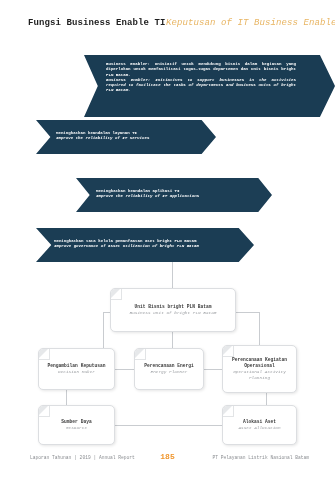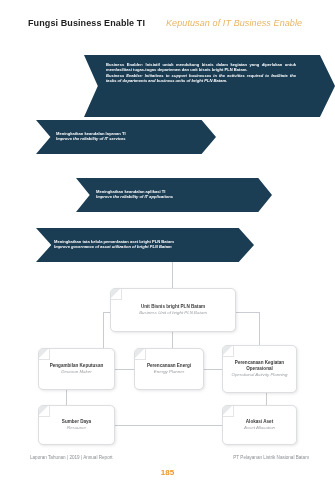--- a/index.html
+++ b/index.html
@@ -5,21 +5,21 @@
 <style>
   html,body{margin:0;padding:0;}
   body{
     width:335px;height:480px;
     background:#ffffff;
     font-family:"Liberation Sans", sans-serif;
     position:relative;
     overflow:hidden;
     -webkit-font-smoothing:antialiased;
   }
-  .page{position:relative;width:335px;height:368px;}
+  .page{position:relative;width:335px;height:368px;font-family:Liberation Mono, monospace;}
 
   
   .header{position:absolute;left:28px;top:18px;width:282px;height:18px;}
   .header-title{
     position:absolute;left:0;top:0;
     font-size:9px;font-weight:bold;color:#1f1f1f;letter-spacing:.1px;
     white-space:nowrap;
   }
   .header-subtitle{
     position:absolute;left:138px;top:0;
@@ -115,21 +115,21 @@
   #nAsset{left:222px;top:143px;width:75px;height:40px;}
 
   
   .footer{position:absolute;left:0;top:455px;width:335px;height:16px;}
   .footer-left{
     position:absolute;left:30px;top:0;
     font-size:4.6px;color:#8b8e92;white-space:nowrap;
   }
   .footer-page{
     position:absolute;left:0;top:-3px;width:335px;text-align:center;
-    font-size:8px;font-weight:bold;color:#f0962d;margin-top:16px;
+    font-size:8px;font-weight:bold;color:#f0962d;
   }
   .footer-right{
     position:absolute;right:26px;top:0;
     font-size:4.6px;color:#8b8e92;white-space:nowrap;
   }
 </style>
 </head>
 <body>
 
 <div class="page">

